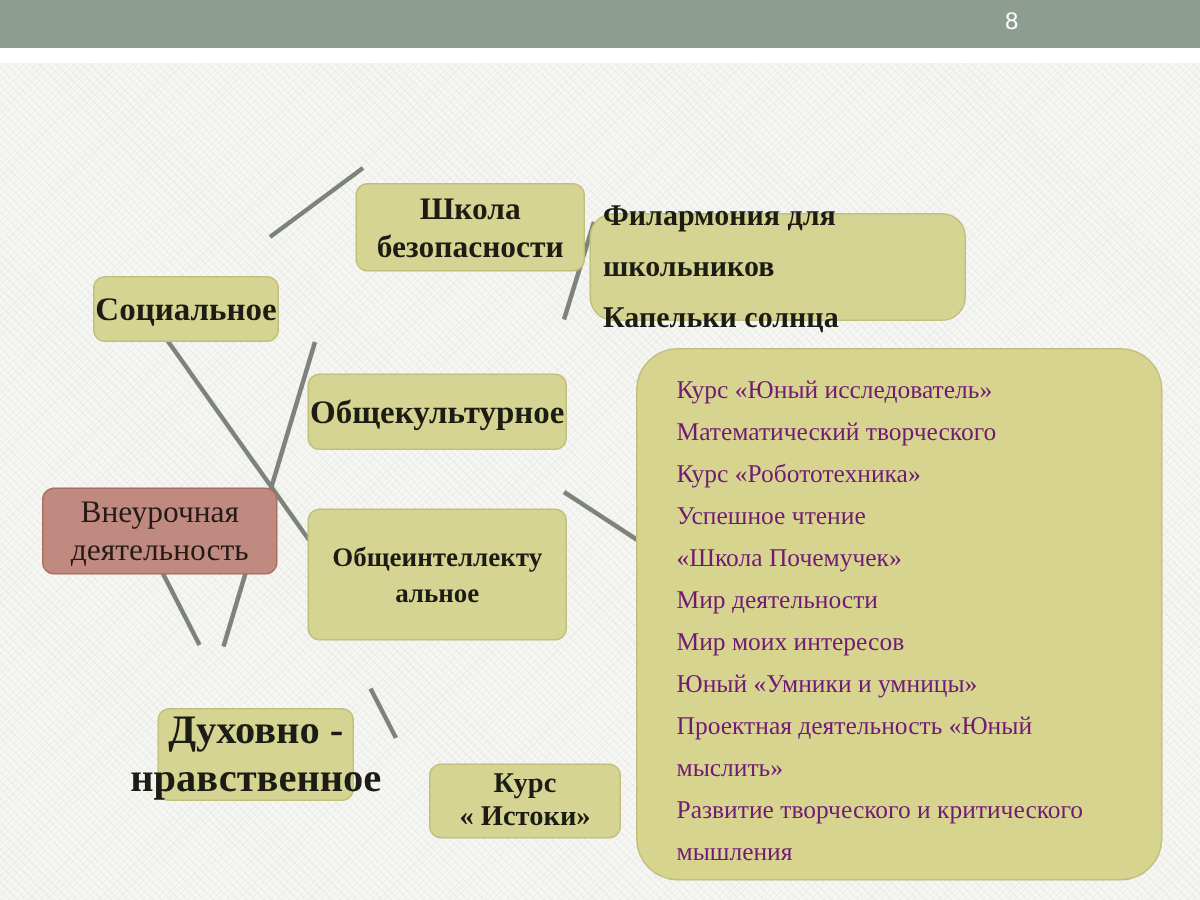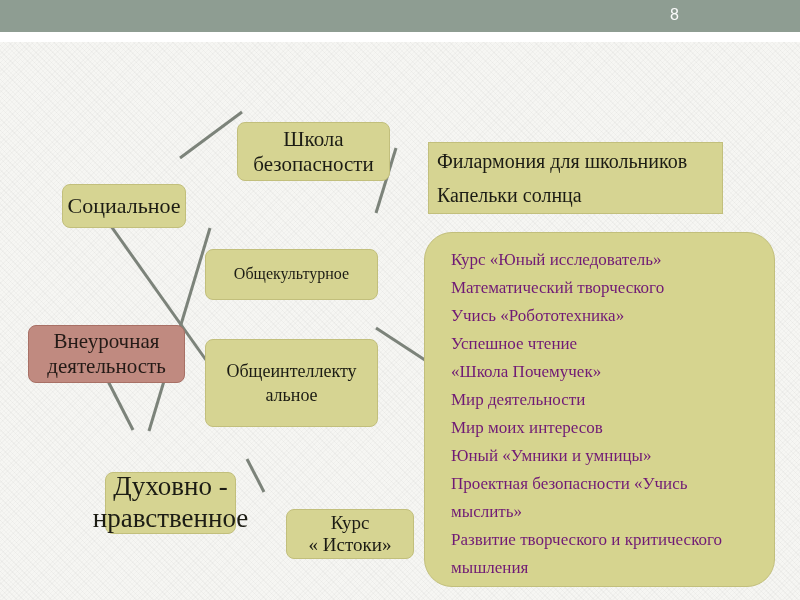--- a/index.html
+++ b/index.html
@@ -32,29 +32,29 @@
   .node {
     position: absolute; z-index: 2;
     box-sizing: border-box;
     display: flex; align-items: center; justify-content: center;
     text-align: center;
     border-radius: 8px;
     white-space: pre-line;
     color: #1c1c14;
     line-height: 1.18;
   }
-  .node.yellow { background: #d6d492; border: 1px solid #c2bf7c; }
+  .node.yellow { background: #d6d492; border: 1px solid #c2bf7c; font-weight: bold; }
   .node.pink   { background: #c08a80; border: 1px solid #a87065; color:#241a16; }
   .node-root          { left:28px;  top:283px; width:157px; height:58px; font-size:21px; }
   .node-social        { left:62px;  top:142px; width:124px; height:44px; font-size:22px; }
   .node-school-safety { left:237px; top:80px;  width:153px; height:59px; font-size:21px; }
-  .node-philharmonic  { left:393px; top:100px; width:295px; height:72px;
+  .node-philharmonic  { left:393px; top:100px; width:251px; height:72px;
                         font-size:20px; justify-content:flex-start; text-align:left;
-                        padding-left:8px; line-height:1.7; border-radius:0;margin-left:35px; }
-  .node-cultural      { left:205px; top:207px; width:173px; height:51px; font-size:16px;text-align:center; }
+                        padding-left:8px; line-height:1.7; border-radius:16px; }
+  .node-cultural      { left:205px; top:207px; width:173px; height:51px; font-size:22px;text-align:center; }
   .node-intellectual  { left:205px; top:297px; width:173px; height:88px; font-size:18px; line-height:1.35; }
   .node-spiritual     { left:105px; top:430px; width:131px; height:62px; font-size:27px; }
   .node-istoki        { left:262px; top:467px; width:128px; height:50px; font-size:19px;margin-left:24px; }
   .listbox {
     position:absolute; z-index:2; box-sizing:border-box;
     left:424px; top:190px; width:351px; height:355px;
     background:#d6d48f; border:1px solid #c2bf7c;
     border-radius:28px;
     padding:13px 18px 10px 26px;
     color:#701a75;
@@ -104,24 +104,24 @@
 
     <div class="node yellow node-spiritual">Духовно -
 нравственное</div>
 
     <div class="node yellow node-istoki">Курс
 « Истоки»</div>
 
     <div class="listbox">
         <div class="course-item">Курс  «Юный исследователь»</div>
         <div class="course-item">Математический  творческого</div>
-        <div class="course-item">Учись «Робототехника»</div>
+        <div class="course-item">Курс «Робототехника»</div>
         <div class="course-item">Успешное чтение</div>
         <div class="course-item">«Школа Почемучек»</div>
         <div class="course-item">Мир деятельности</div>
         <div class="course-item">Мир моих интересов</div>
         <div class="course-item">Юный «Умники  и умницы»</div>
-        <div class="course-item">Проектная безопасности «Учись  мыслить»</div>
+        <div class="course-item">Проектная деятельность «Юный  мыслить»</div>
         <div class="course-item">Развитие творческого и критического мышления</div>
       </div>
 
   </div>
 </div>
 
 </body></html>

